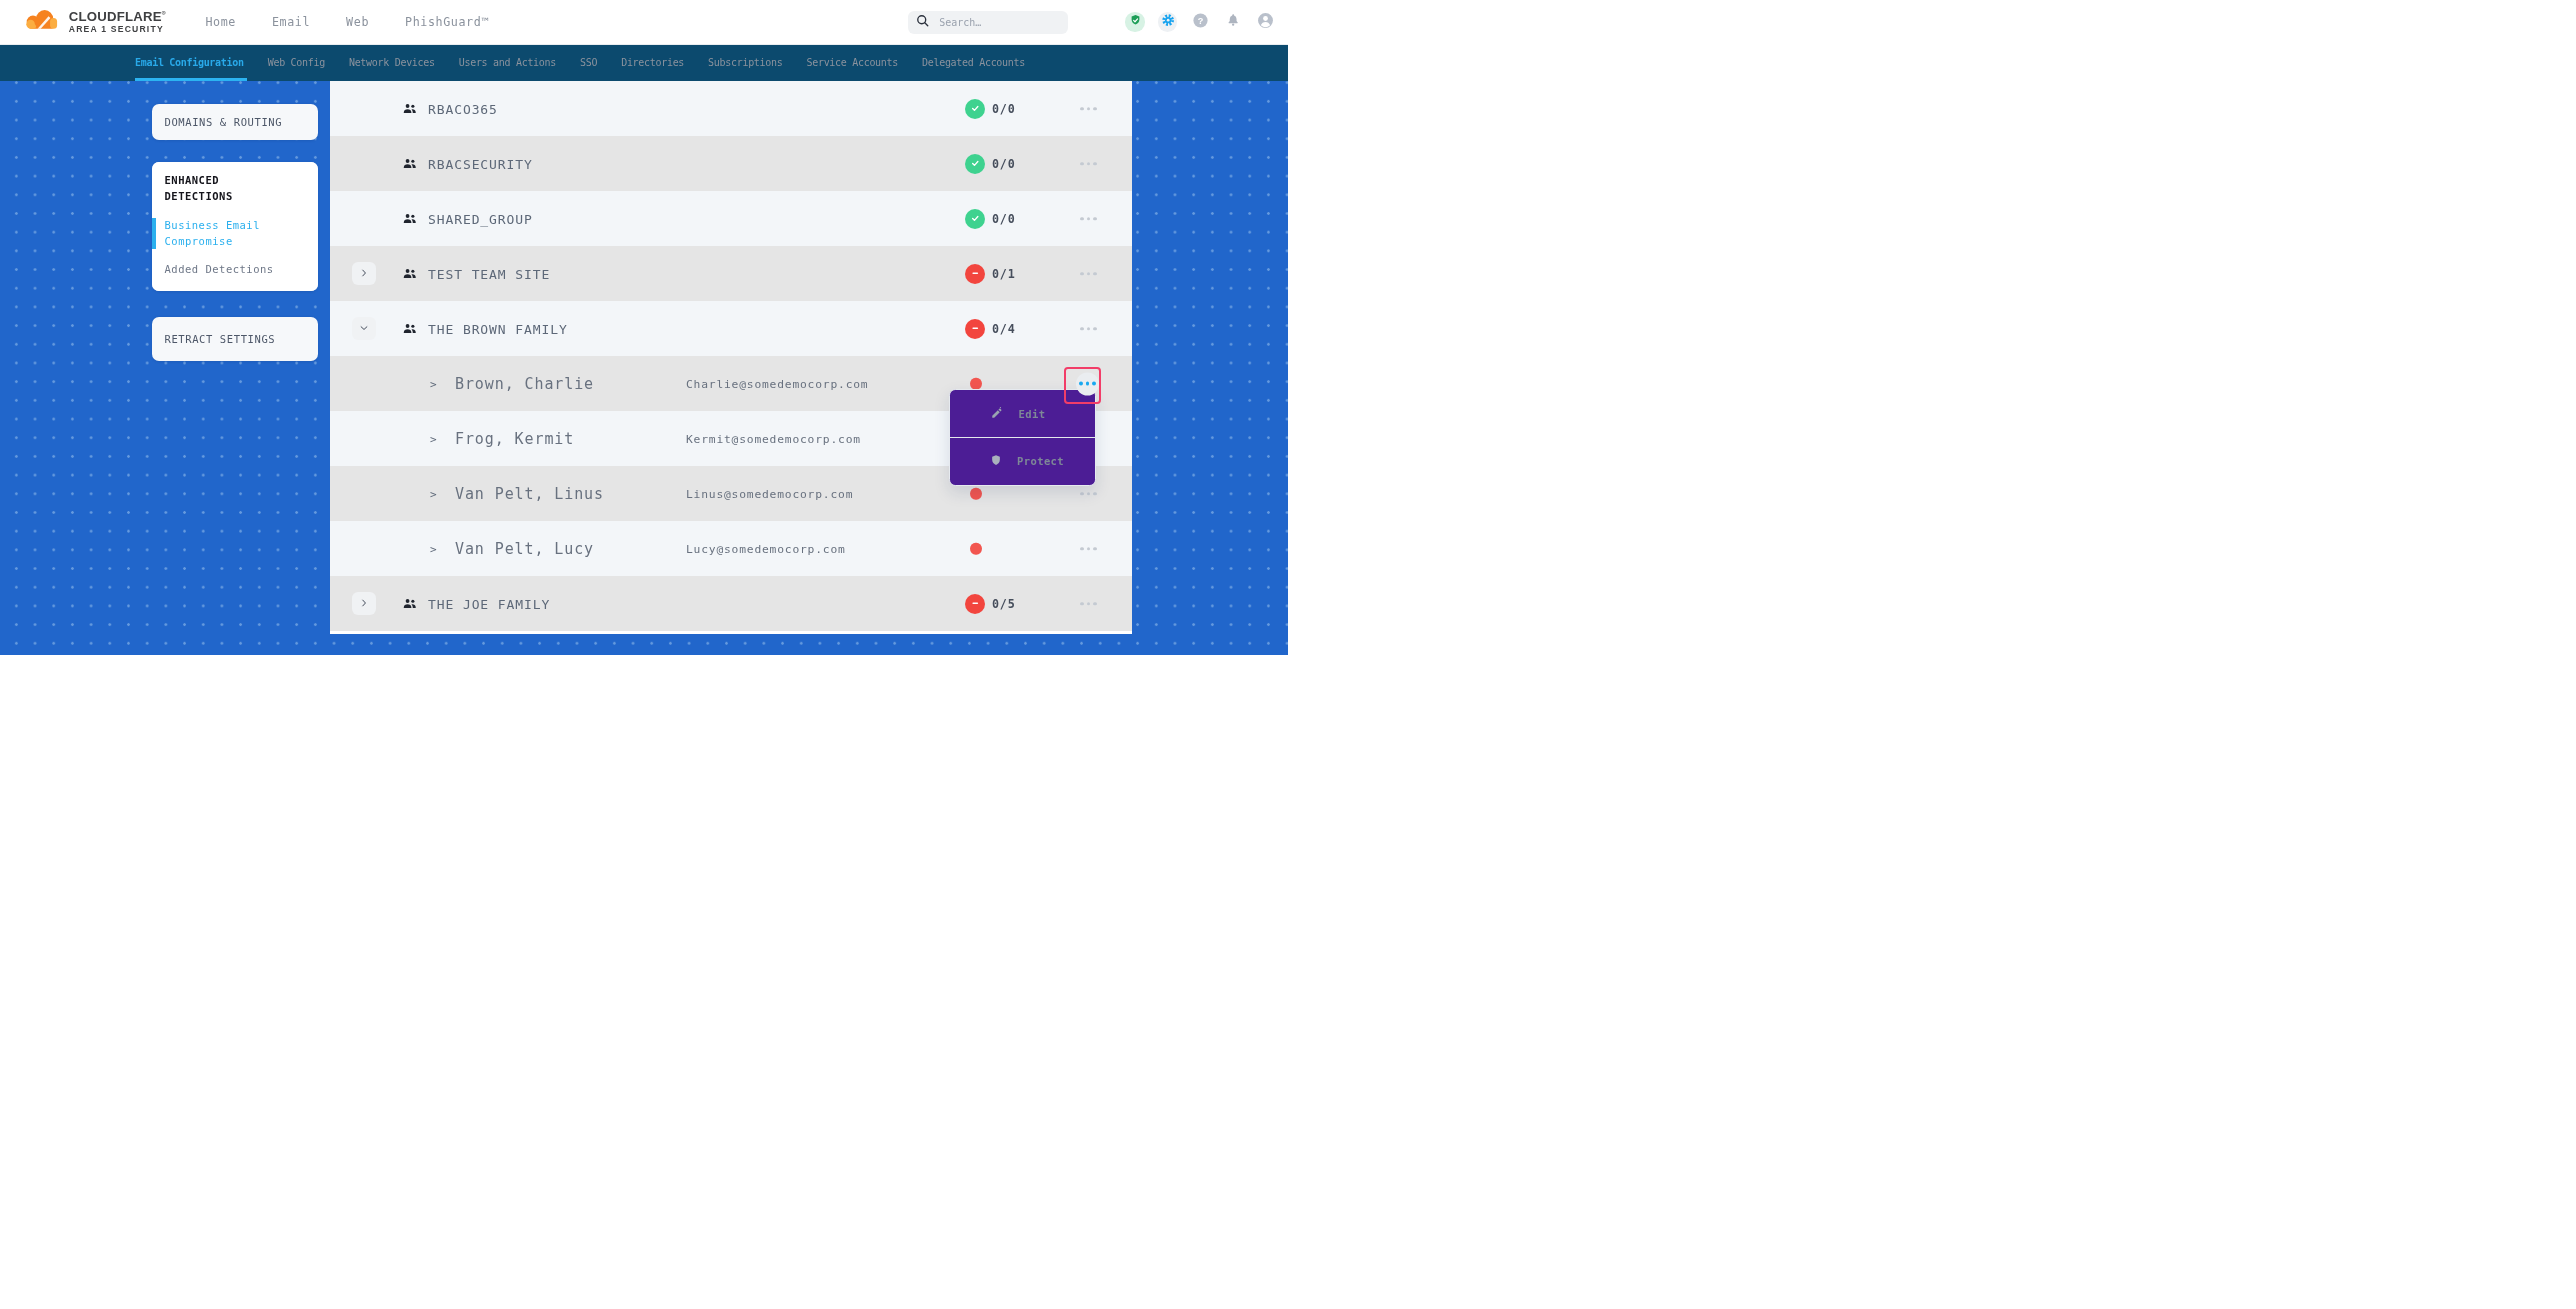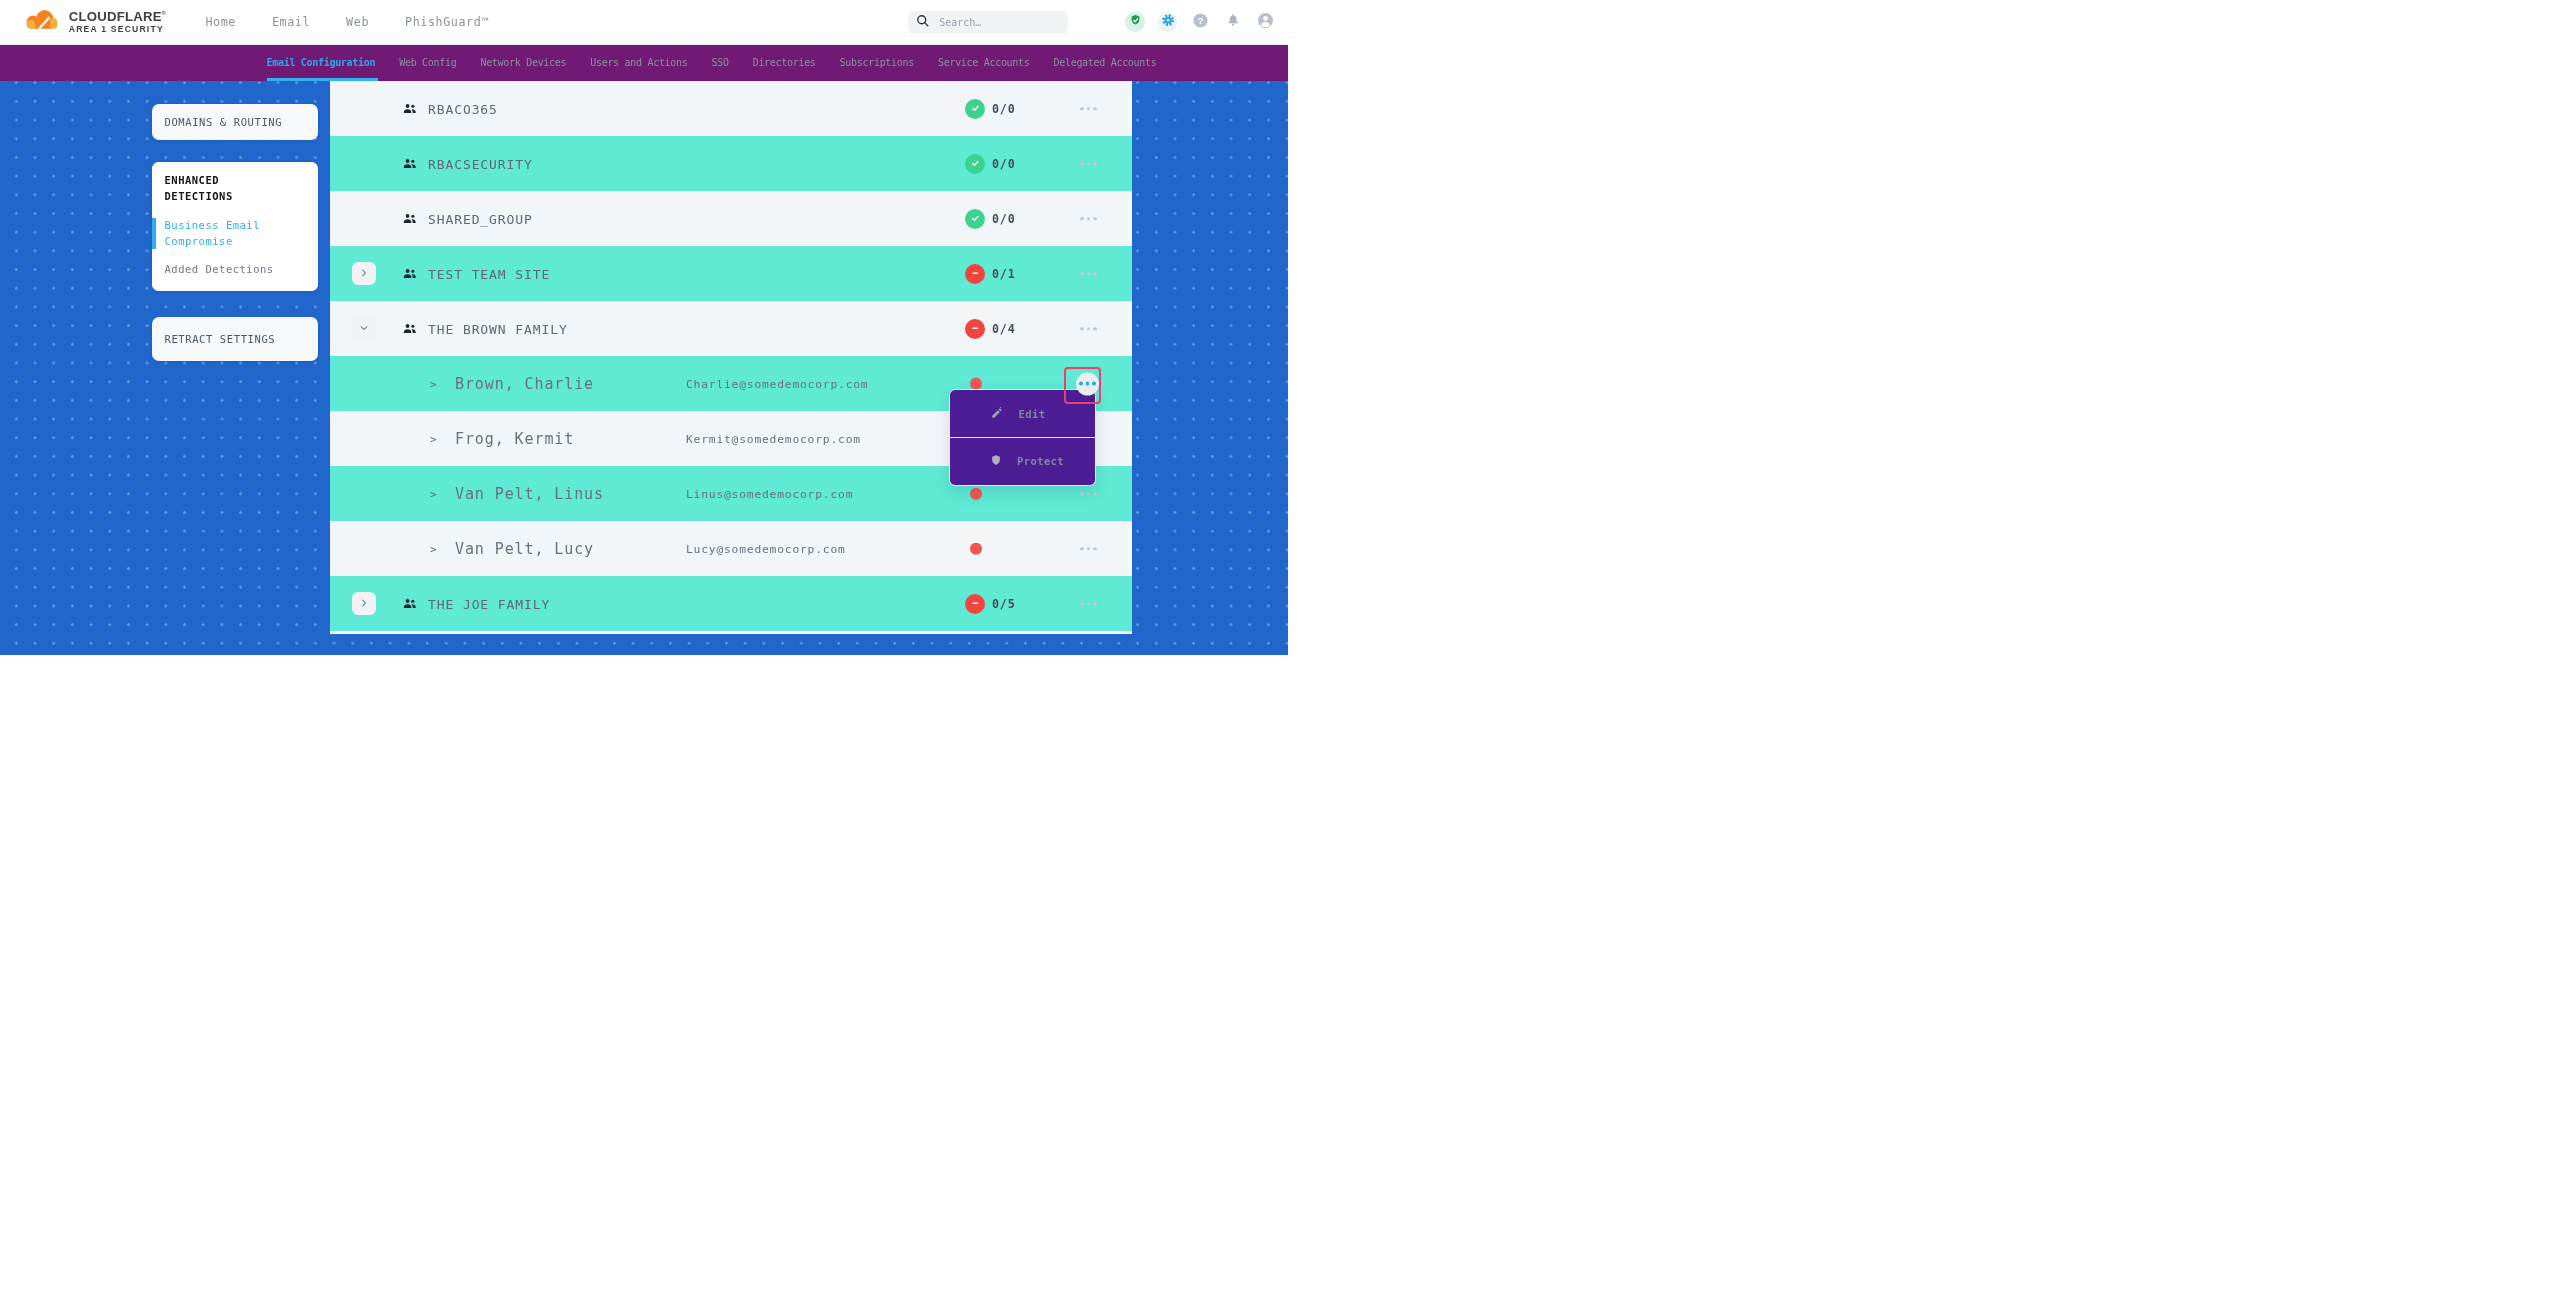--- a/index.html
+++ b/index.html
@@ -18,21 +18,21 @@
   .hdr-right{margin-left:auto;display:flex;align-items:center;margin-right:12.5px;gap:40px;}
   .searchbox{width:145px;height:23px;background:#f0f2f4;border-radius:6.2px;display:flex;align-items:center;padding:0 7.8px;}
   .searchbox input{border:none;background:transparent;outline:none;font-family:"DejaVu Sans Mono",monospace;font-size:10px;color:#565e6a;width:109px;margin-left:6.2px;}
   .searchbox input::placeholder{color:#9aa2ae;}
   .hdr-icons{display:flex;align-items:center;gap:13.2px;margin-left:17px;}
   .icbtn{width:19.5px;height:19.5px;border-radius:50%;display:flex;align-items:center;justify-content:center;cursor:pointer;}
   .icbtn.mint{background:#d7f2e4;}
   .icbtn.gray{background:#eef1f4;}
 
   
-  .subnav{position:absolute;left:0;top:44px;width:100%;height:37px;background:#701a75;display:flex;align-items:center;z-index:19;justify-content:center;}
+  .subnav{position:absolute;left:0;top:44px;width:100%;height:37px;background:#0c4a6e;display:flex;align-items:center;z-index:19;}
   .tabs{display:flex;gap:24px;margin-left:135px;}
   .tab{position:relative;font-size:10px;letter-spacing:-0.3px;color:#8b929d;height:37px;display:flex;align-items:center;cursor:pointer;white-space:nowrap;}
   .tab.active{color:#29a9e9;font-weight:bold;}
   .tab.active::after{content:"";position:absolute;left:0;right:-3.1px;bottom:0;height:3.1px;background:#2cb3f1;}
 
   
   .content{position:absolute;left:0;top:81px;width:1288px;height:574px;background:#2166cb;background-image:radial-gradient(circle,#659ade 1.2px,rgba(0,0,0,0) 1.5px);background-size:18.7px 18.7px;background-position:7px 11px;}
 
   
   .side{position:absolute;left:152px;top:23px;width:166px;}
@@ -45,21 +45,21 @@
   .sect-active{background:#fff;padding:11px 12.5px 14px 12.5px;}
   .sect-title{font-weight:bold;font-size:10.5px;letter-spacing:0.5px;color:#15151c;width:117px;line-height:1.5;}
   .sect-link{position:relative;margin-top:12.5px;font-size:10.5px;letter-spacing:0.5px;width:117px;line-height:1.55;cursor:pointer;}
   .sect-link.blue{color:#2bb0ee;}
   .sect-link.blue::before{content:"";position:absolute;left:-12.5px;top:0.8px;bottom:0.8px;width:3.9px;background:#2bb0ee;}
   .sect-link.plain{color:#6e7787;margin-top:11px;}
   .card3{margin-top:26px;height:44px;display:flex;align-items:center;}
 
   
   .panel{position:absolute;left:330px;top:0;width:802px;height:553px;background:#fff;}
-  .row{position:relative;height:55px;background:#5eead4;}
+  .row{position:relative;height:55px;background:#e5e5e5;}
   .row.light{background:#f3f6f9;}
   .xp{position:absolute;left:22px;top:16.3px;width:24px;height:22.6px;border-radius:6.2px;background:#f0f2f4;display:flex;align-items:center;justify-content:center;cursor:pointer;}
   .ppl{position:absolute;left:72px;top:50%;transform:translateY(-50%);display:flex;}
   .gname{position:absolute;left:98px;top:50%;transform:translateY(-50%);font-size:13px;letter-spacing:0.9px;color:#5d6878;white-space:nowrap;}
   .marrow{position:absolute;left:100px;top:50%;transform:translateY(-50%);font-size:11px;color:#5d6878;}
   .mname{position:absolute;left:125px;top:50%;transform:translateY(-50%);font-size:15px;letter-spacing:0.9px;color:#68717f;white-space:nowrap;}
   .email{position:absolute;left:356px;top:50%;transform:translateY(-50%);font-size:11.3px;letter-spacing:0.8px;color:#68717f;white-space:nowrap;}
   .badge{position:absolute;left:635px;top:50%;transform:translateY(-50%);width:20px;height:20px;border-radius:50%;display:flex;align-items:center;justify-content:center;}
   .badge.green{background:#3ed28f;}
   .badge.red{background:#f2453e;}

